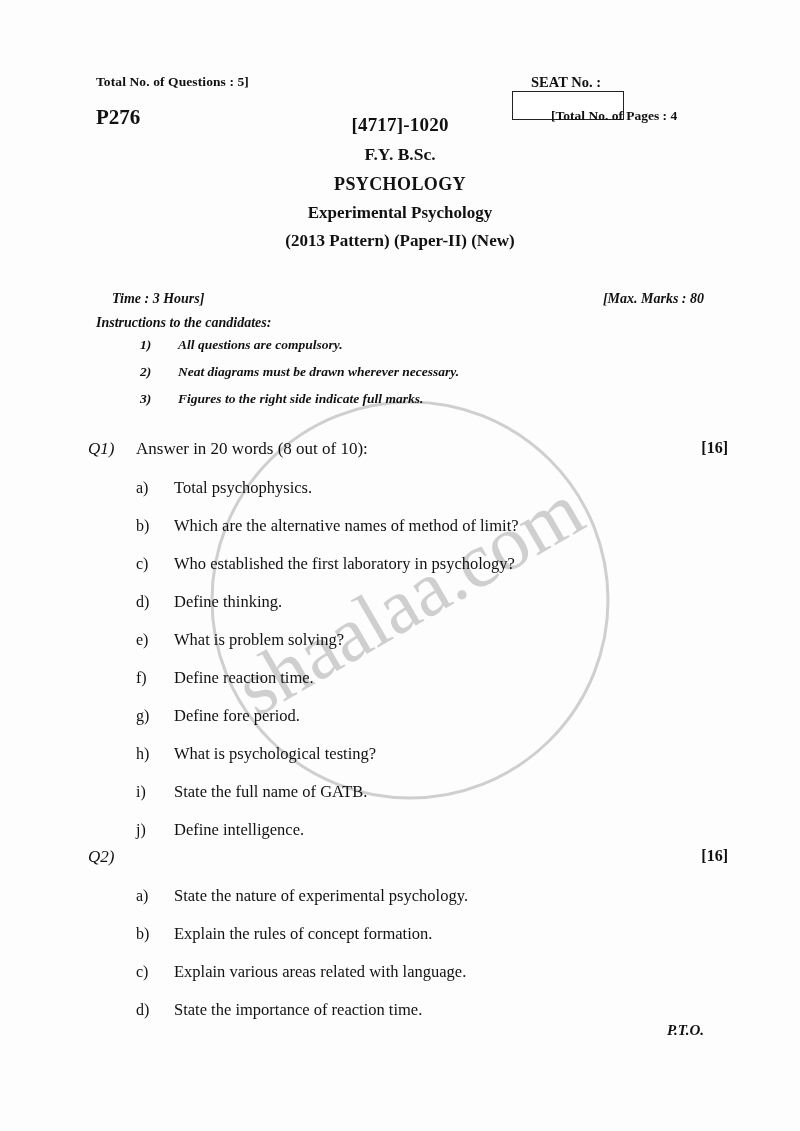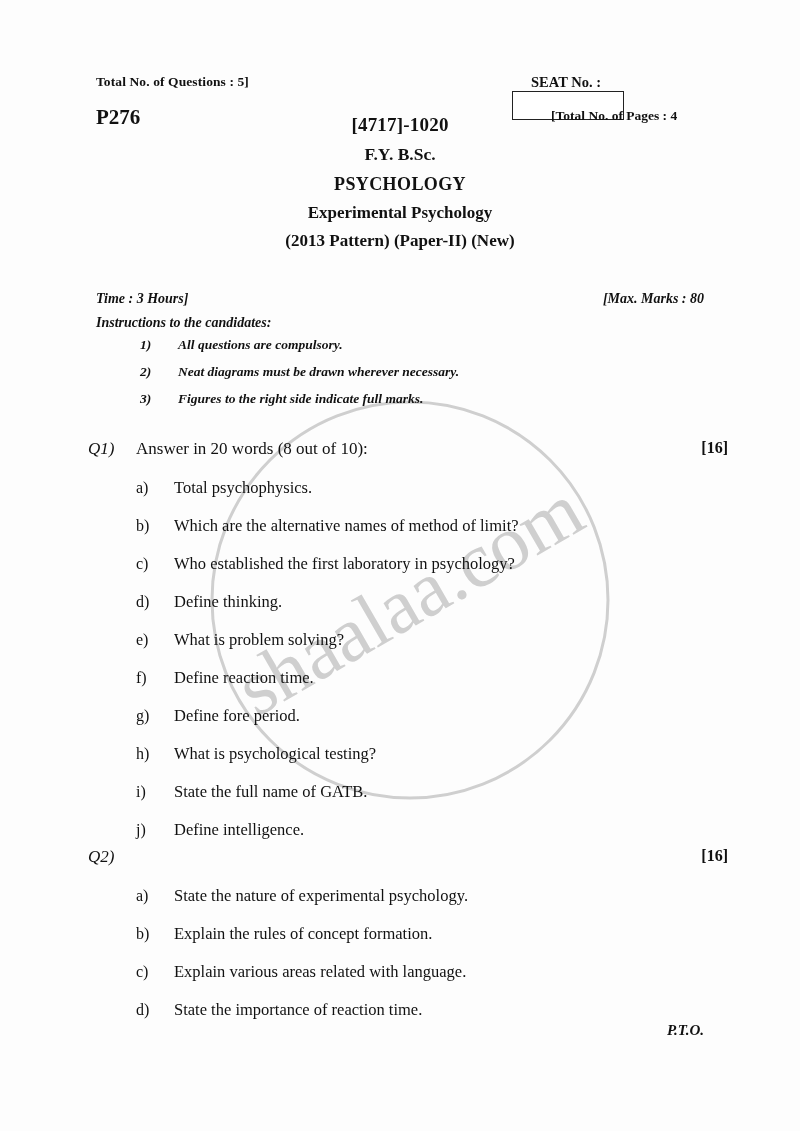--- a/index.html
+++ b/index.html
@@ -117,21 +117,21 @@
     font-size: 17px;
     margin-bottom: 11px;
   }
   .t-pattern {
     font-size: 17px;
   }
 
   
   .time-line {
     position: absolute;
-    left: 96px;
+    left: 112px;
     top: 291px;
     font-style: italic;
     font-weight: bold;
     font-size: 14px;
   }
   .marks-line {
     position: absolute;
     right: 96px;
     top: 291px;
     font-style: italic;

